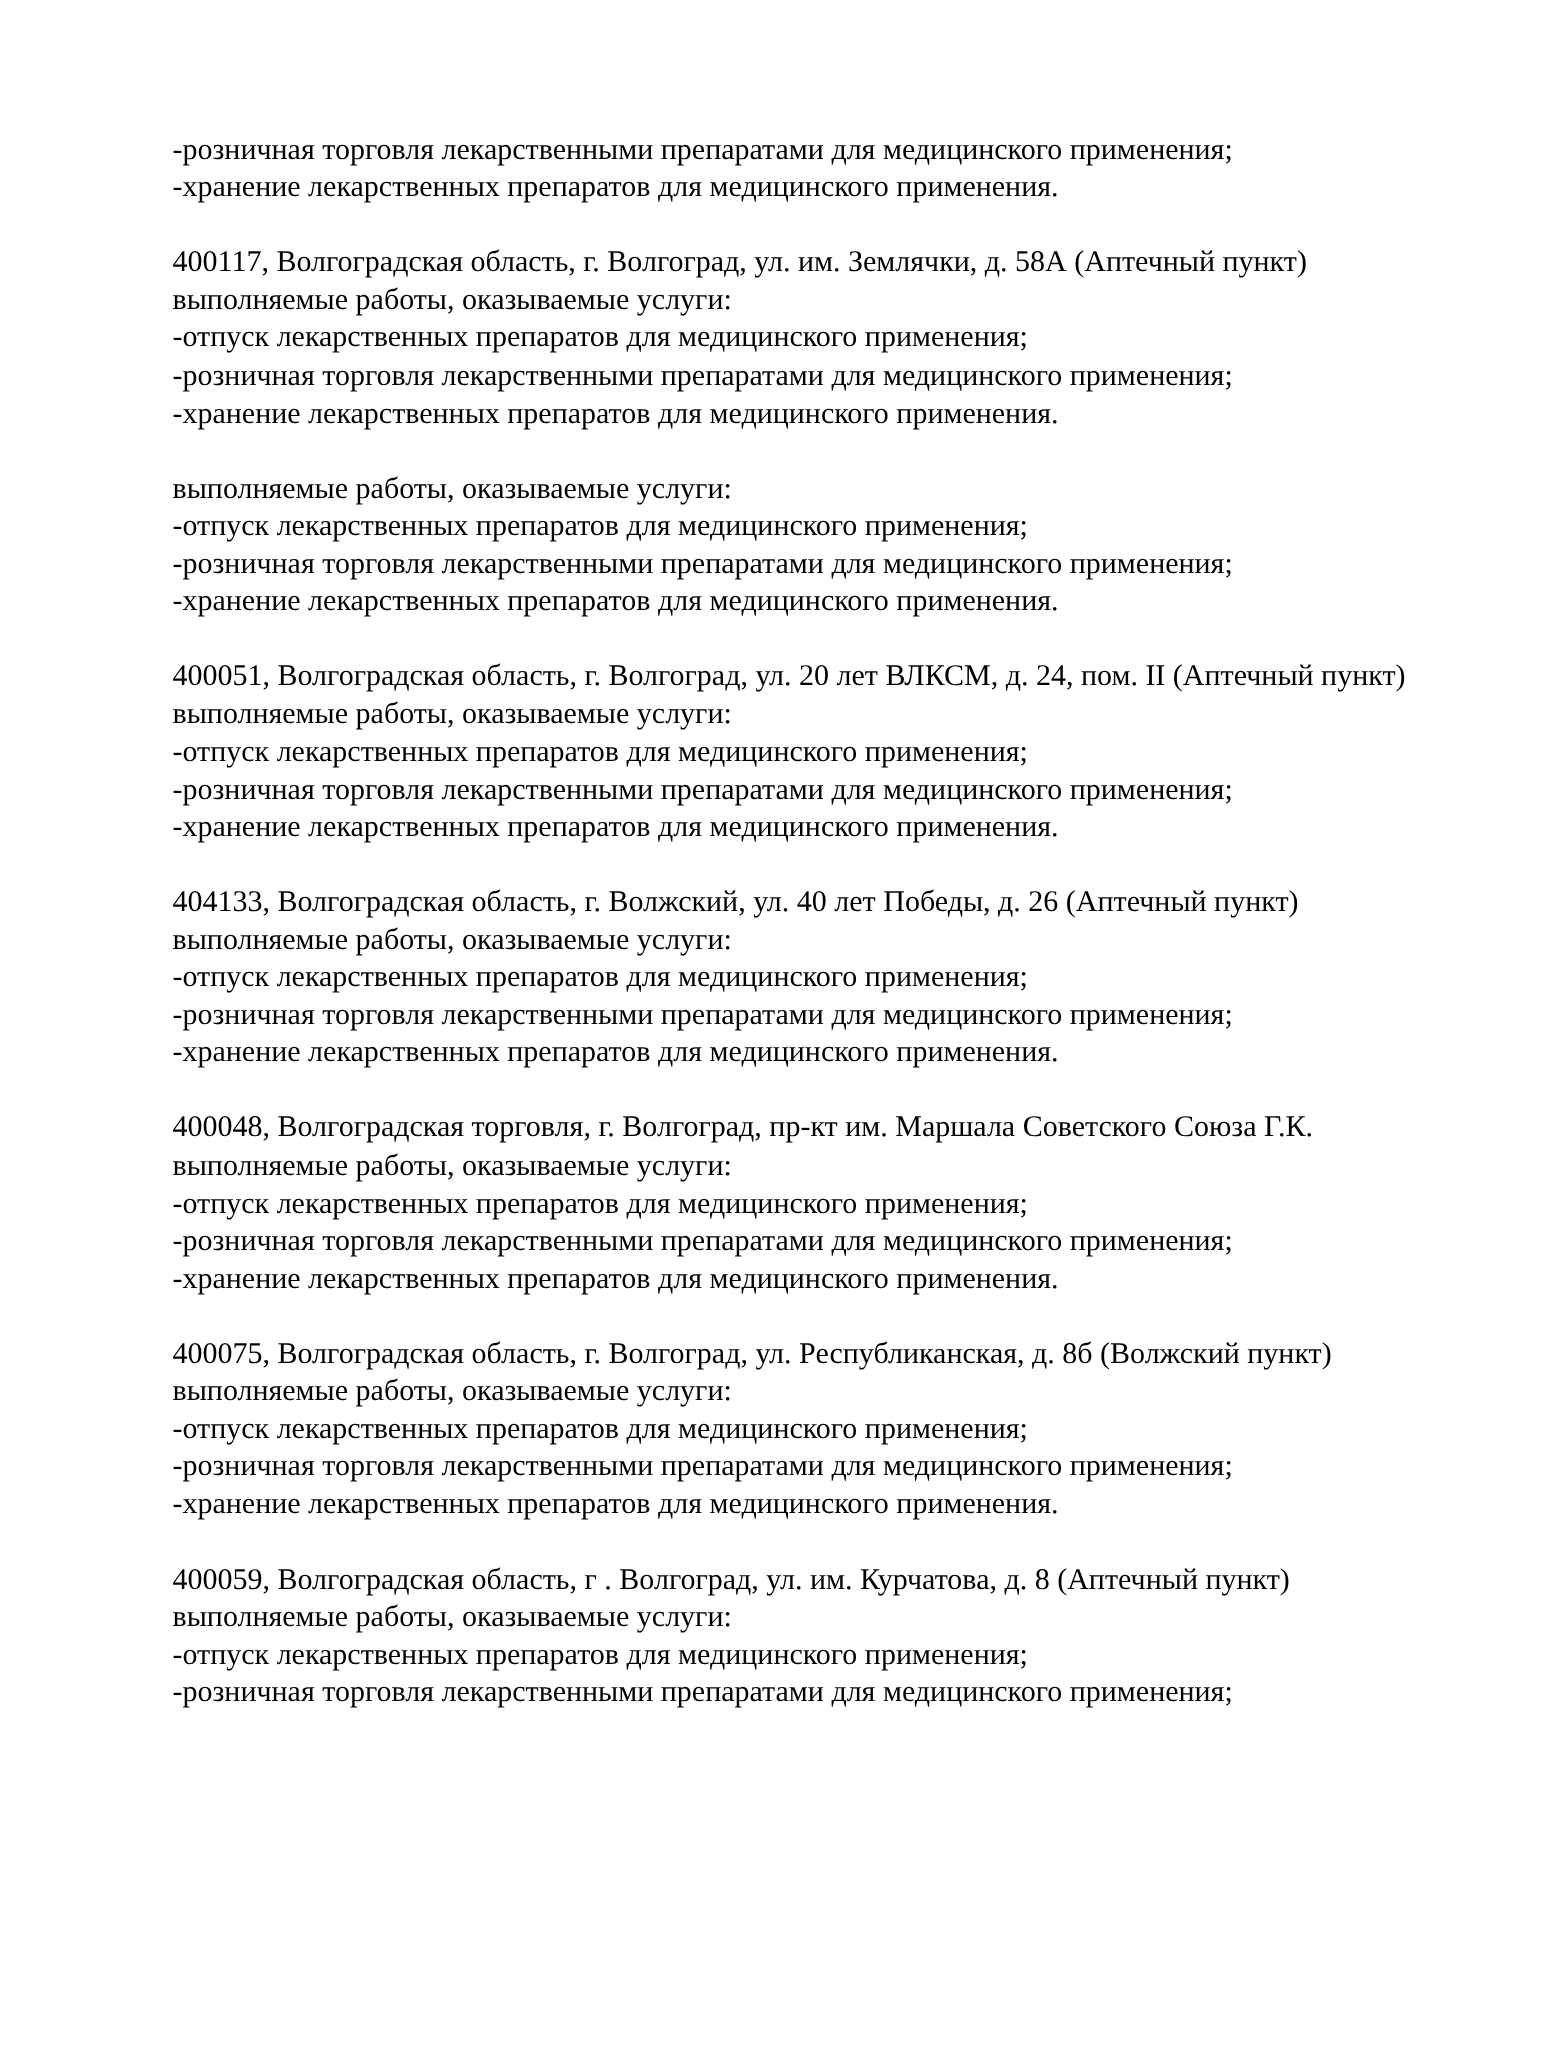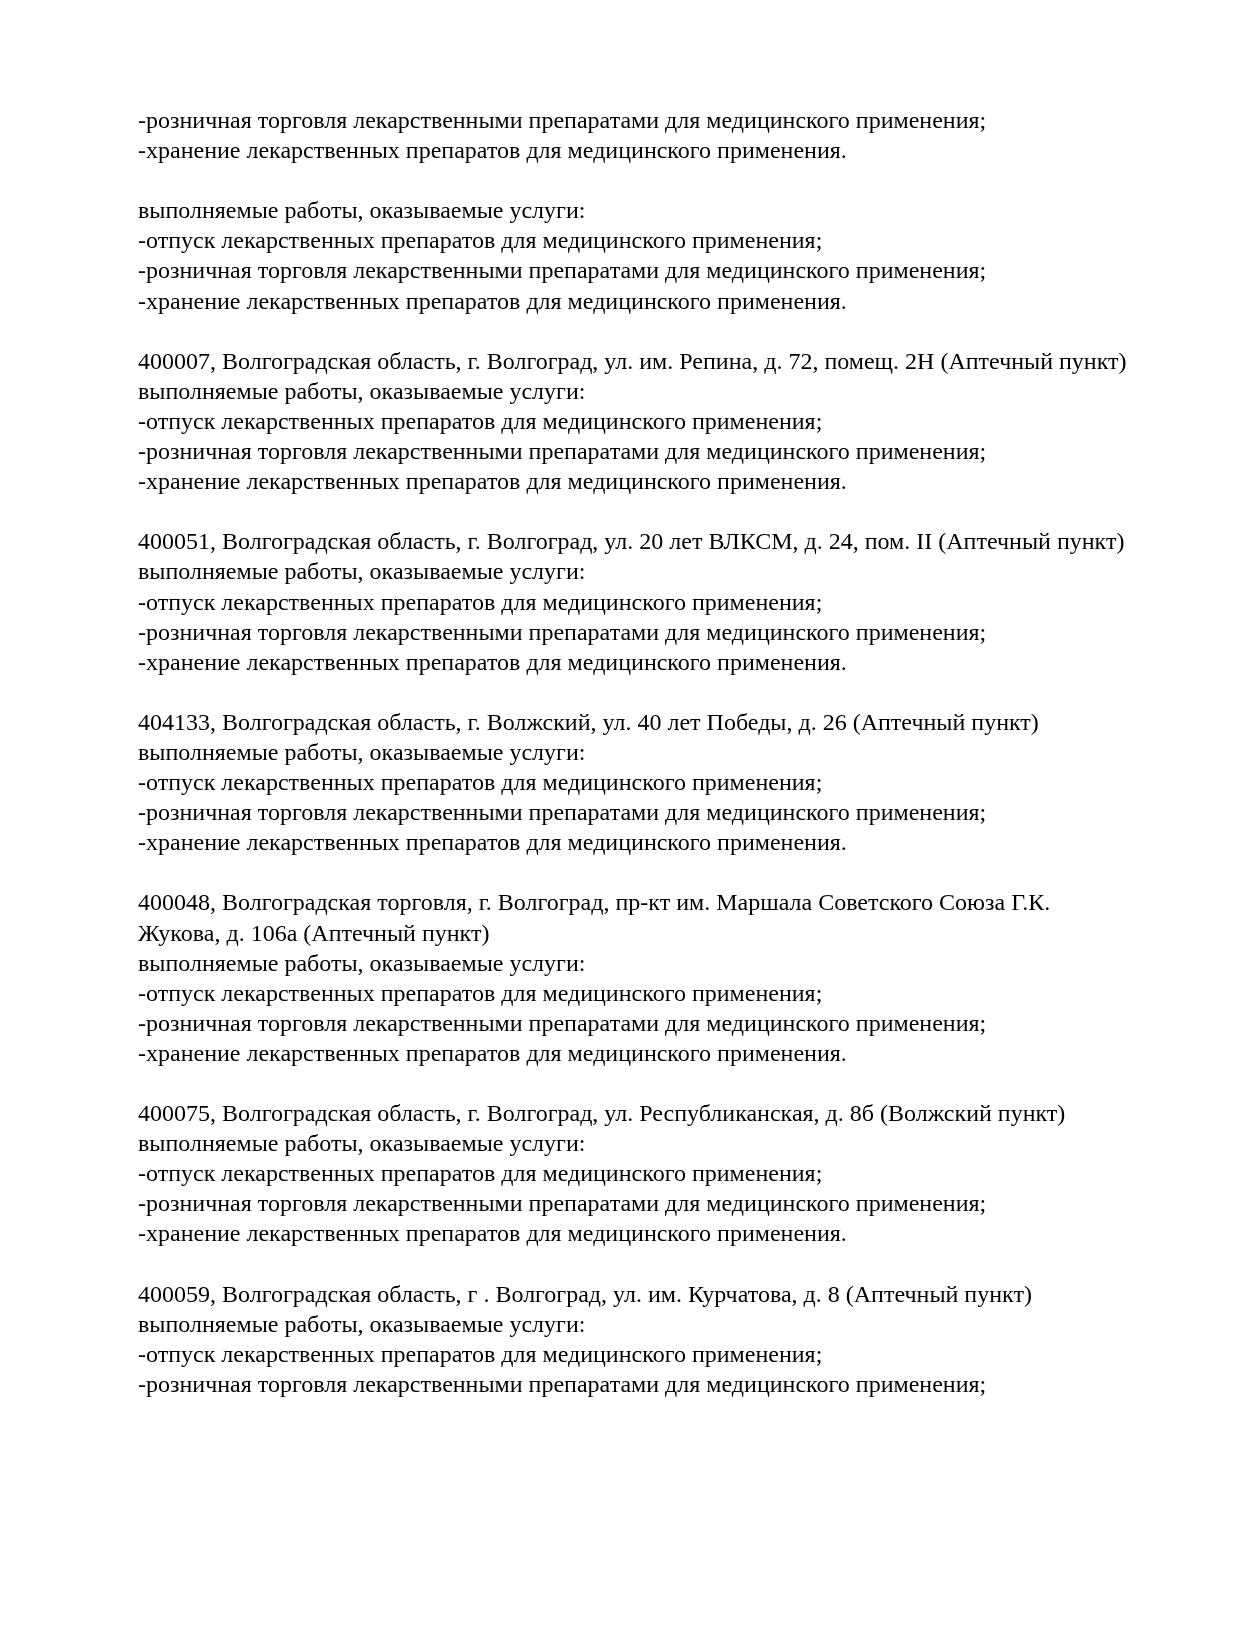--- a/index.html
+++ b/index.html
@@ -25,28 +25,28 @@
 </style>
 </head>
 <body>
 
 <div class="page">
 
   <p class="line">-розничная торговля лекарственными препаратами для медицинского применения;</p>
   <p class="line">-хранение лекарственных препаратов для медицинского применения.</p>
 
   <div class="entry">
+    <p class="line">400117, Волгоградская область, г. Волгоград, ул. им. Землячки, д. 58А (Аптечный пункт)</p>
     <p class="line">выполняемые работы, оказываемые услуги:</p>
     <p class="line">-отпуск лекарственных препаратов для медицинского применения;</p>
     <p class="line">-розничная торговля лекарственными препаратами для медицинского применения;</p>
     <p class="line">-хранение лекарственных препаратов для медицинского применения.</p>
   </div>
 
   <div class="entry">
-    <p class="line">400007, Волгоградская область, г. Волгоград, ул. им. Репина, д. 72, помещ. 2Н (Аптечный пункт)</p>
     <p class="line">выполняемые работы, оказываемые услуги:</p>
     <p class="line">-отпуск лекарственных препаратов для медицинского применения;</p>
     <p class="line">-розничная торговля лекарственными препаратами для медицинского применения;</p>
     <p class="line">-хранение лекарственных препаратов для медицинского применения.</p>
   </div>
 
   <div class="entry">
     <p class="line">400051, Волгоградская область, г. Волгоград, ул. 20 лет ВЛКСМ, д. 24, пом. II (Аптечный пункт)</p>
     <p class="line">выполняемые работы, оказываемые услуги:</p>
     <p class="line">-отпуск лекарственных препаратов для медицинского применения;</p>
@@ -57,21 +57,20 @@
   <div class="entry">
     <p class="line">404133, Волгоградская область, г. Волжский, ул. 40 лет Победы, д. 26 (Аптечный пункт)</p>
     <p class="line">выполняемые работы, оказываемые услуги:</p>
     <p class="line">-отпуск лекарственных препаратов для медицинского применения;</p>
     <p class="line">-розничная торговля лекарственными препаратами для медицинского применения;</p>
     <p class="line">-хранение лекарственных препаратов для медицинского применения.</p>
   </div>
 
   <div class="entry">
     <p class="line">400048, Волгоградская торговля, г. Волгоград, пр-кт им. Маршала Советского Союза Г.К.</p>
-    <p class="line">Жукова, д. 106а (Аптечный пункт)</p>
     <p class="line">выполняемые работы, оказываемые услуги:</p>
     <p class="line">-отпуск лекарственных препаратов для медицинского применения;</p>
     <p class="line">-розничная торговля лекарственными препаратами для медицинского применения;</p>
     <p class="line">-хранение лекарственных препаратов для медицинского применения.</p>
   </div>
 
   <div class="entry">
     <p class="line">400075, Волгоградская область, г. Волгоград, ул. Республиканская, д. 8б (Волжский пункт)</p>
     <p class="line">выполняемые работы, оказываемые услуги:</p>
     <p class="line">-отпуск лекарственных препаратов для медицинского применения;</p>

